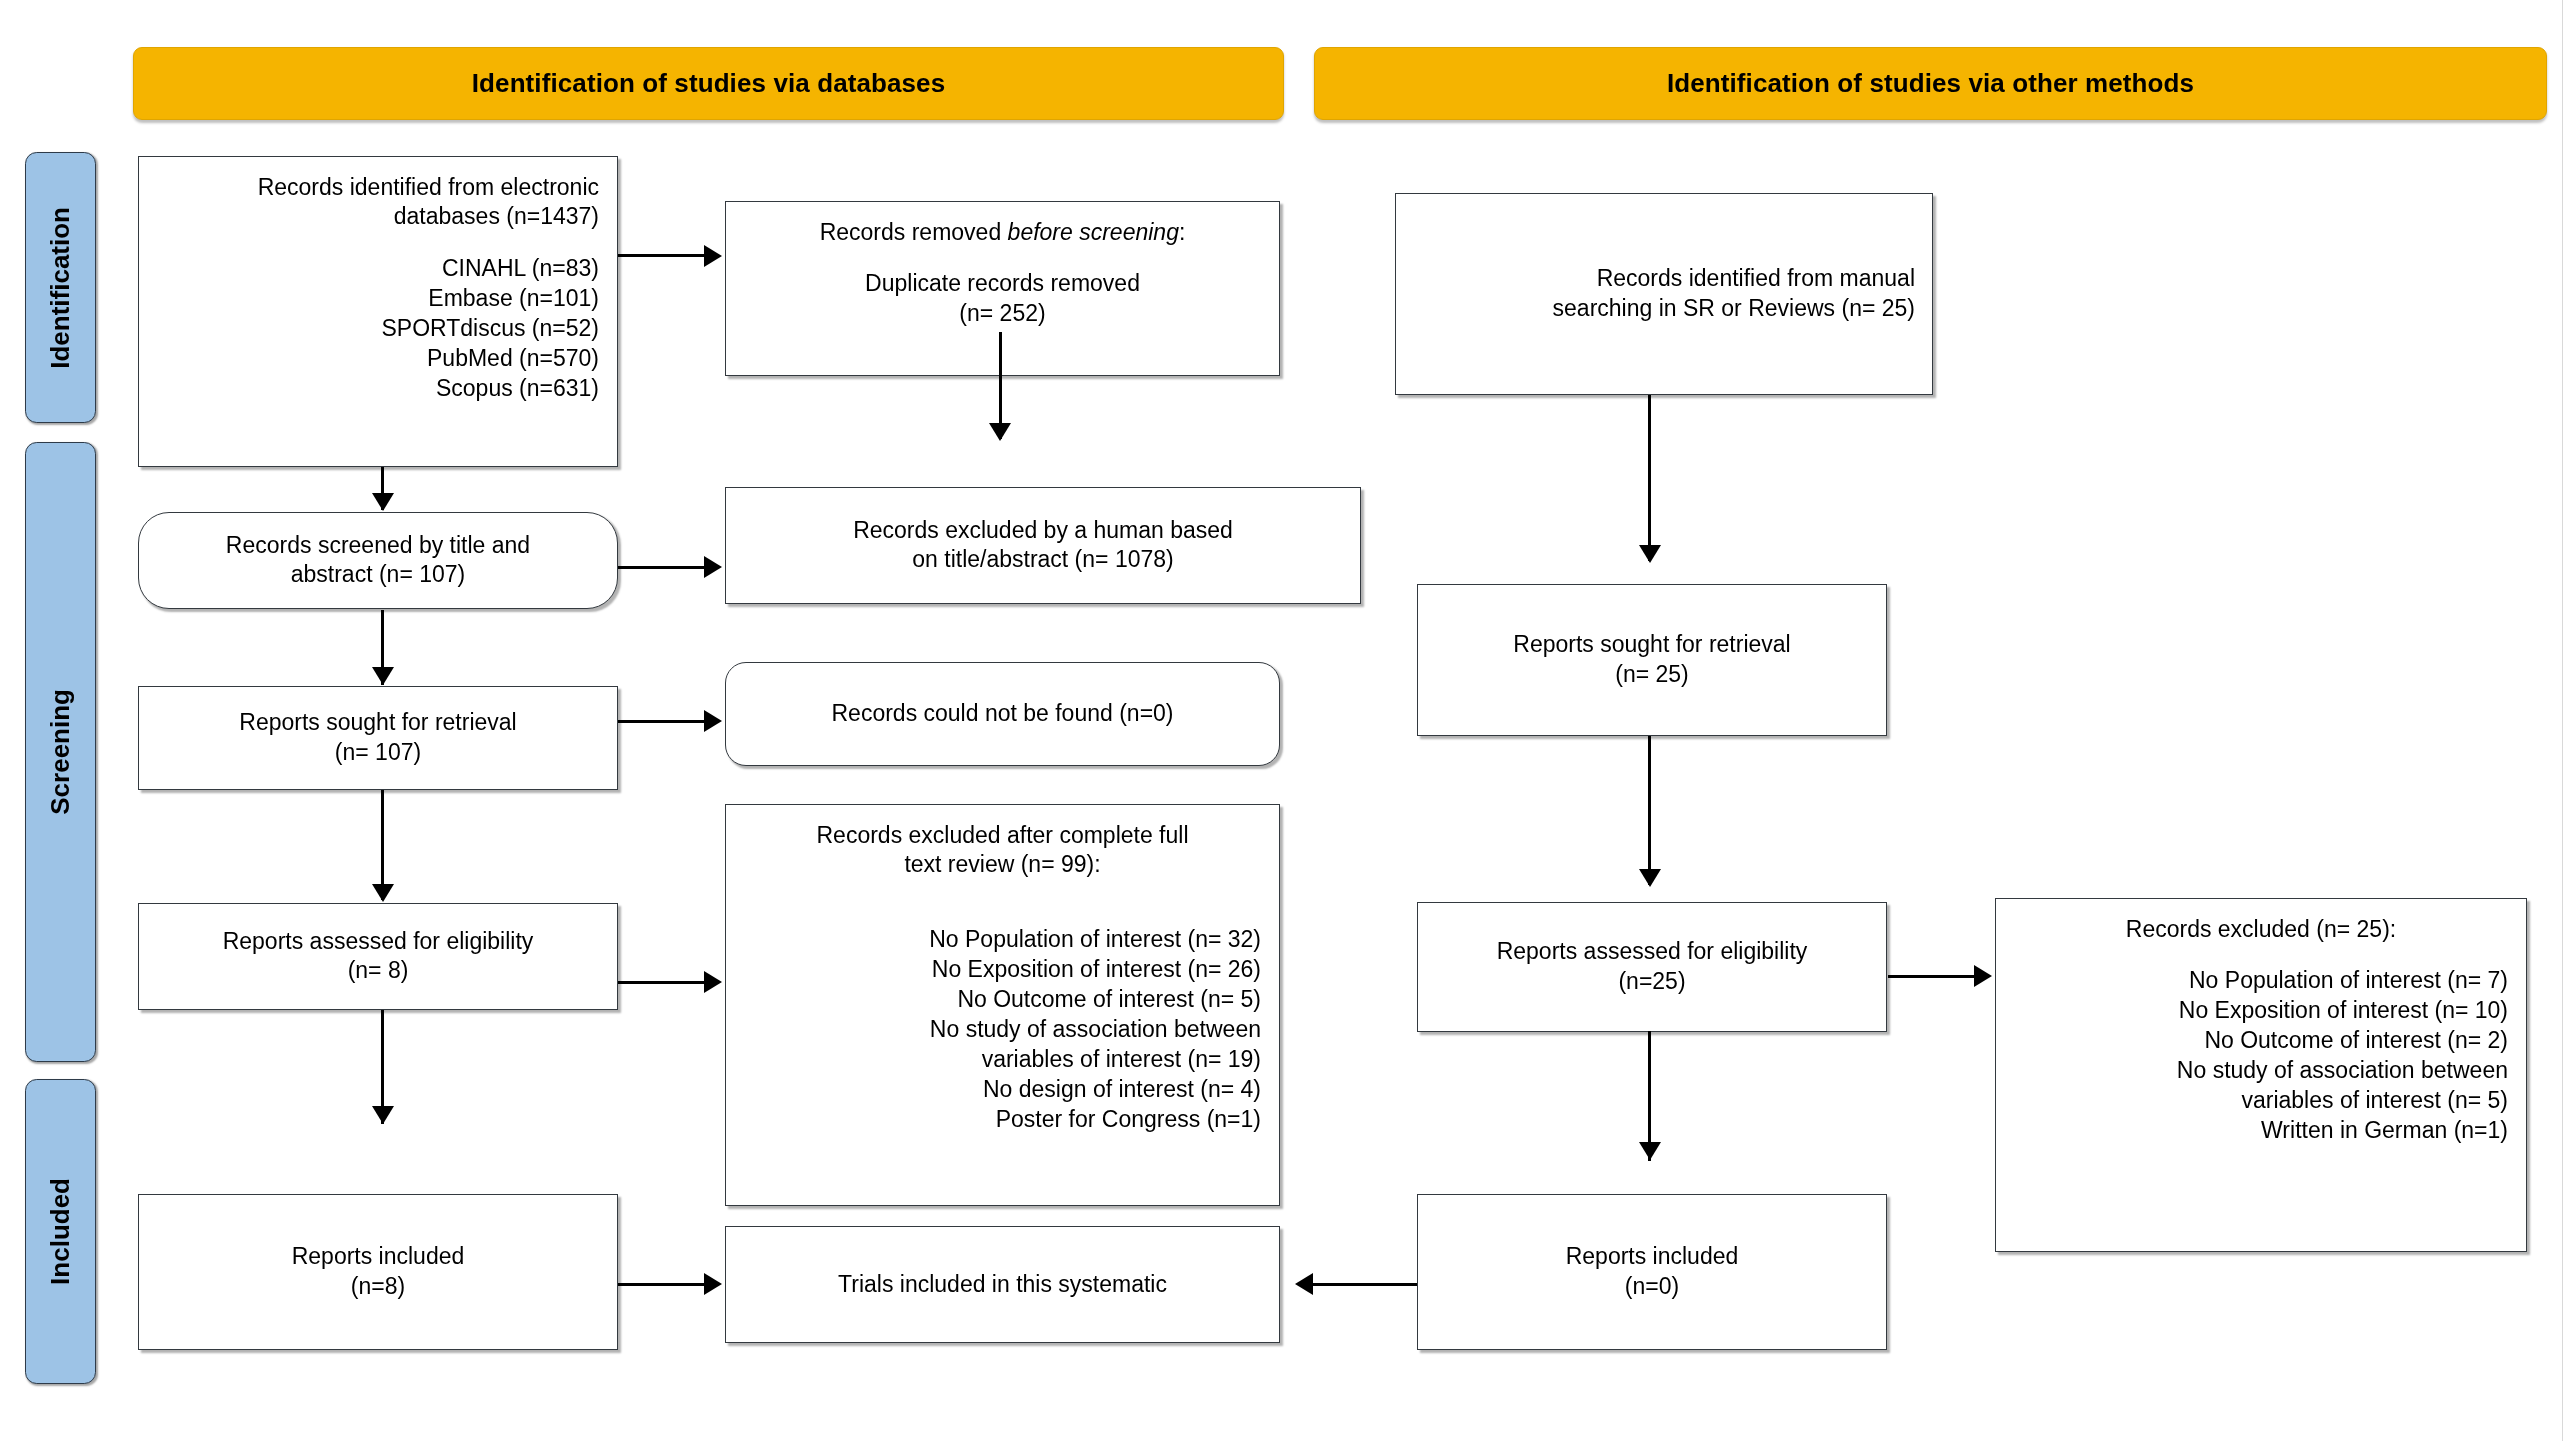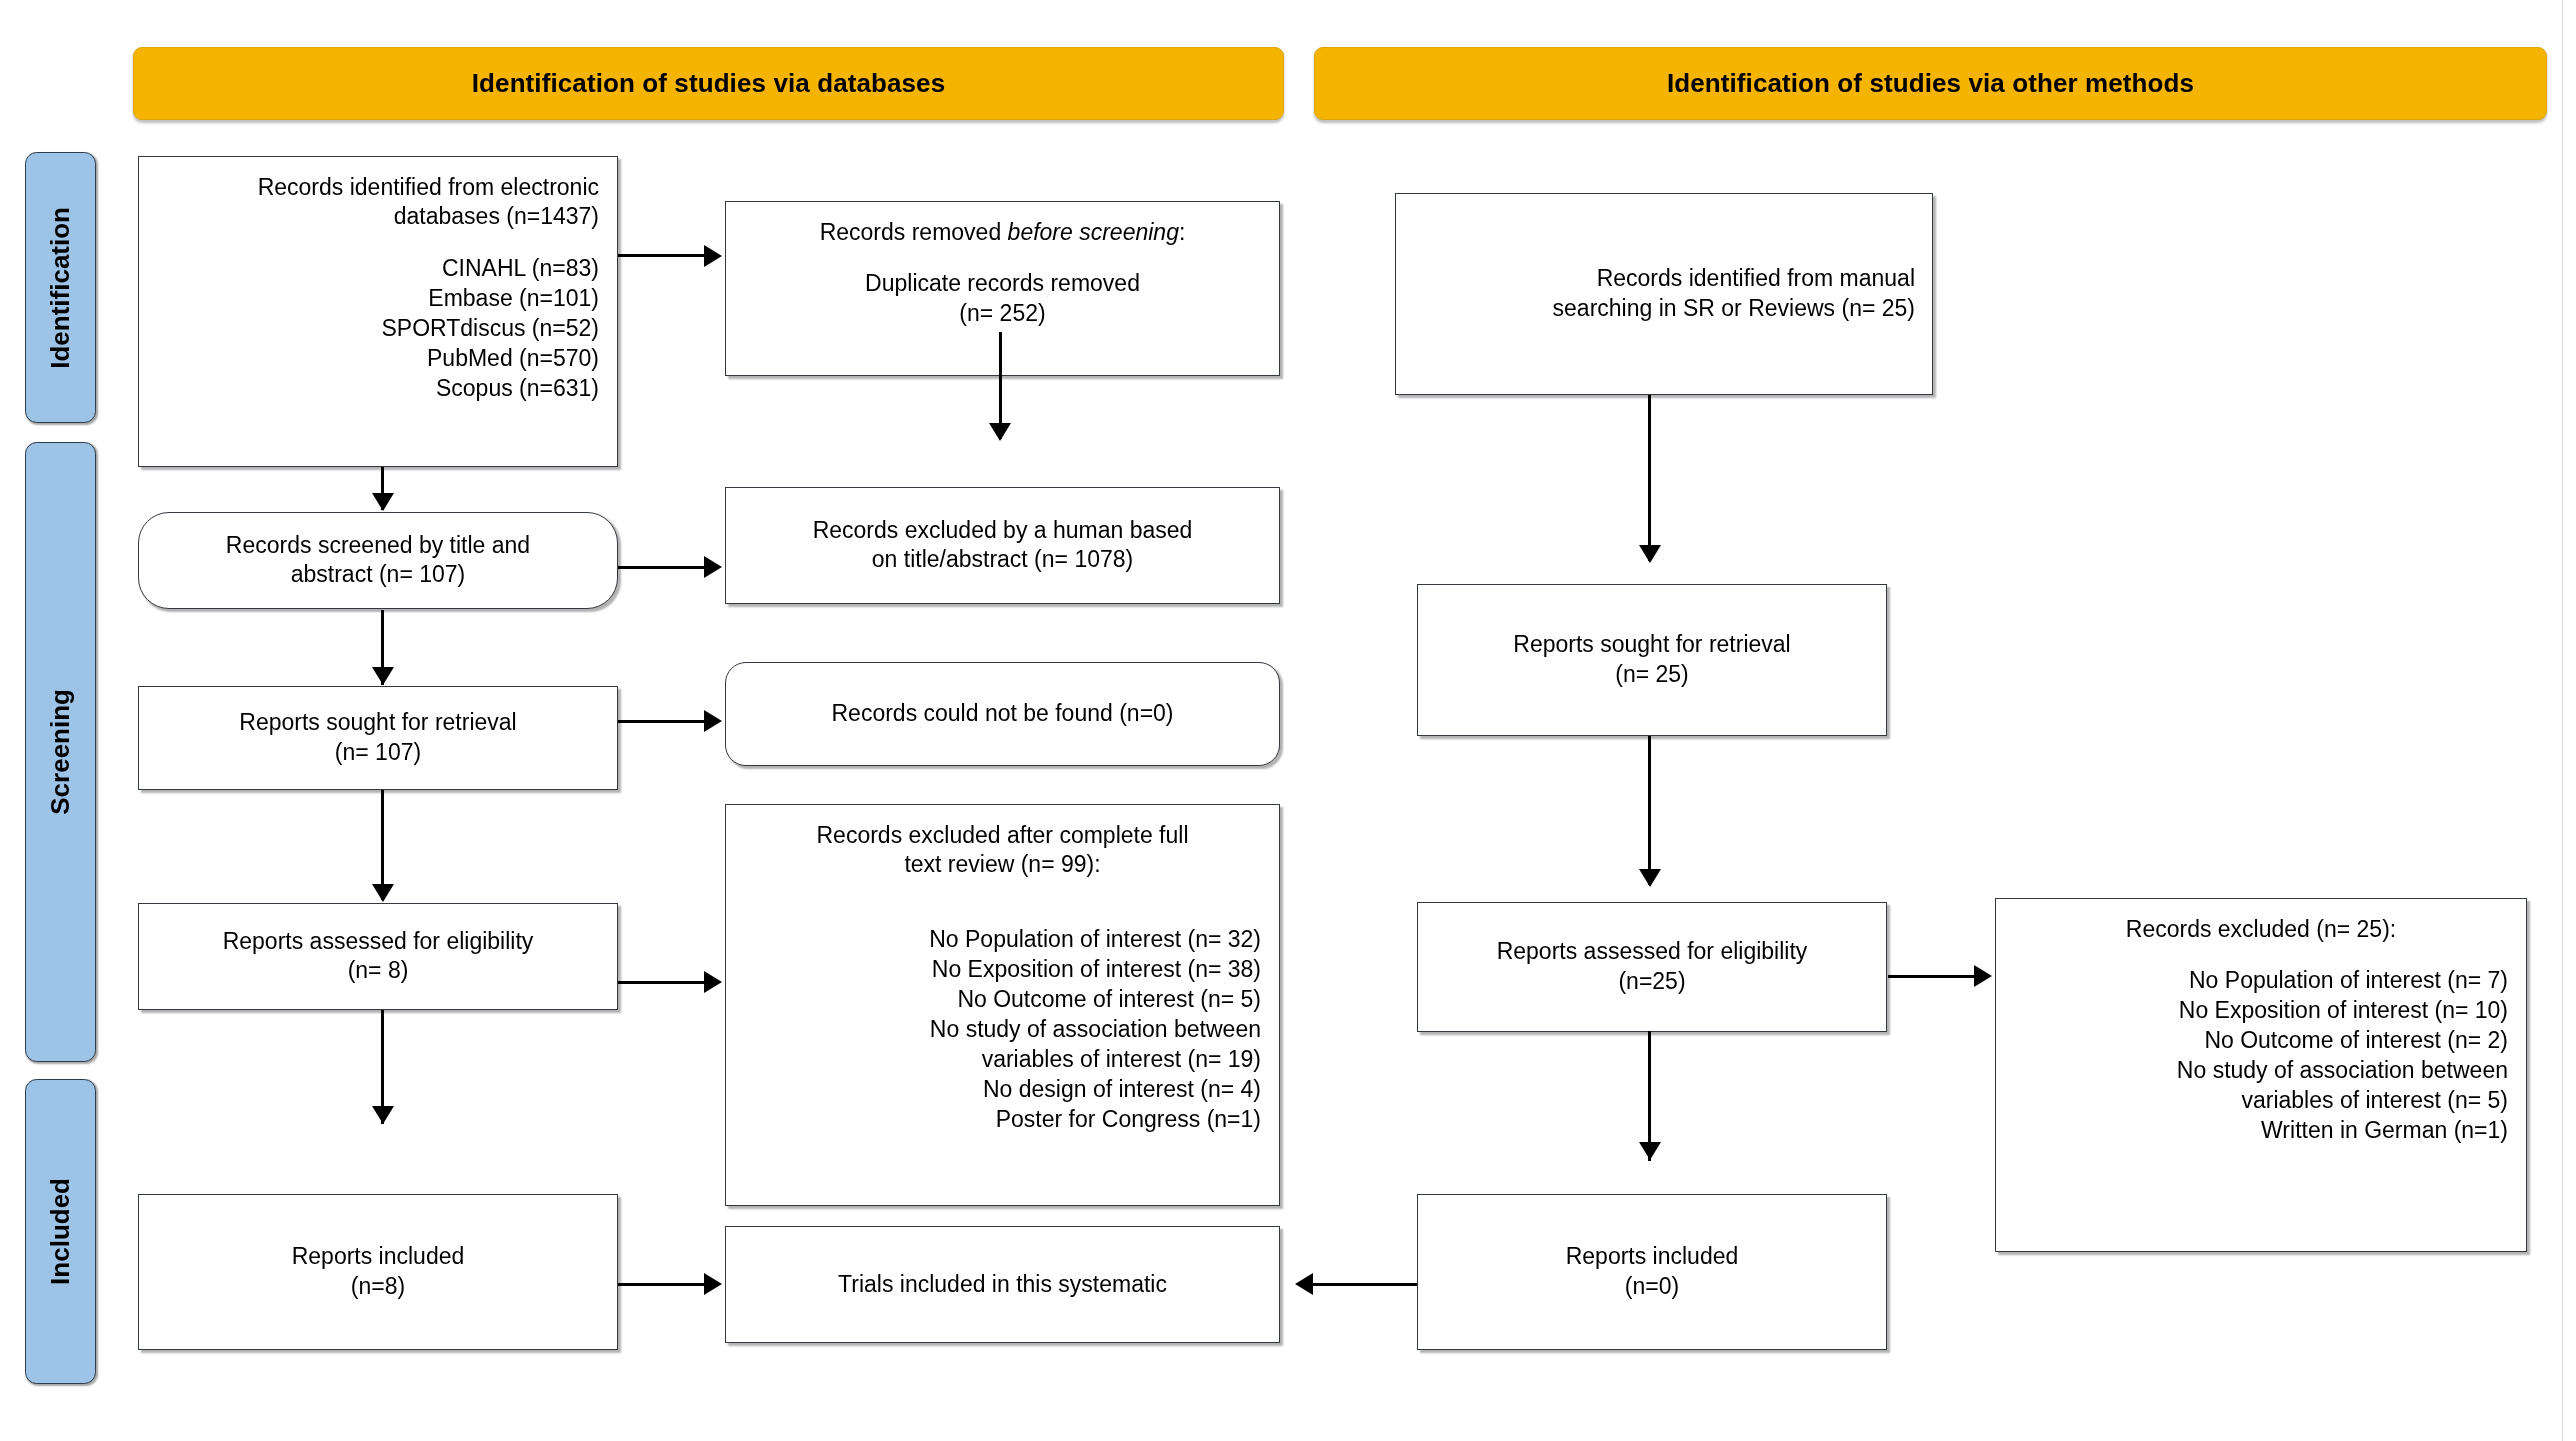--- a/index.html
+++ b/index.html
@@ -174,21 +174,21 @@
   <div class="vline" style="left:999px; top:332px; width:2.6px; height:107px;"></div>
   <div class="arrow-down" style="left:989px; top:423px;"></div>
 
   <div class="box" style="left:138px; top:512px; width:480px; height:97px;border-radius:31px;">
     <div class="vcenter">
       <div class="t-center">Records screened by title and</div>
       <div class="t-center">abstract (n= 107)</div>
     </div>
   </div>
 
-  <div class="box" style="left:725px; top:487px; width:555px; height:117px;padding-left:36px;">
+  <div class="box" style="left:725px; top:487px; width:636px; height:117px;padding-left:36px;">
     <div class="vcenter">
       <div class="t-center">Records excluded by a human based</div>
       <div class="t-center">on title/abstract (n= 1078)</div>
     </div>
   </div>
 
   <div class="hline" style="left:618px; top:566px; width:88px;"></div>
   <div class="arrow-right" style="left:704px; top:556px;"></div>
 
   <div class="vline" style="left:381px; top:610px; width:2.6px; height:75px;"></div>
@@ -219,21 +219,21 @@
       <div class="t-center">(n= 8)</div>
     </div>
   </div>
 
   <div class="box" style="left:725px; top:804px; width:555px; height:402px;">
     <div class="vtop">
       <div class="t-center">Records excluded after complete full</div>
       <div class="t-center">text review (n= 99):</div>
       <div class="spacer"></div>
       <div class="t-left" style="padding-left:39px;margin-top:23px;">No Population of interest (n= 32)</div>
-      <div class="t-left" style="padding-left:39px;">No Exposition of interest (n= 38)</div>
+      <div class="t-left" style="padding-left:39px;">No Exposition of interest (n= 26)</div>
       <div class="t-left" style="padding-left:39px;">No Outcome of interest (n= 5)</div>
       <div class="t-left" style="padding-left:39px;">No study of association between</div>
       <div class="t-left" style="padding-left:39px;">variables of interest (n= 19)</div>
       <div class="t-left" style="padding-left:39px;">No design of interest (n= 4)</div>
       <div class="t-left" style="padding-left:39px;">Poster for Congress (n=1)</div>
     </div>
   </div>
 
   <div class="hline" style="left:618px; top:981px; width:88px;"></div>
   <div class="arrow-right" style="left:704px; top:971px;"></div>

